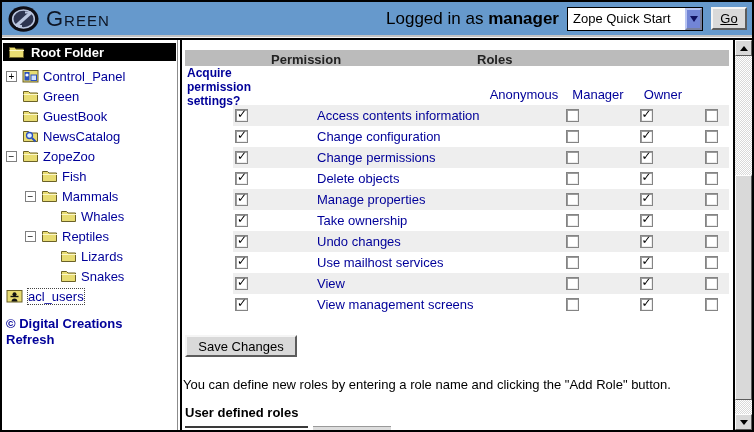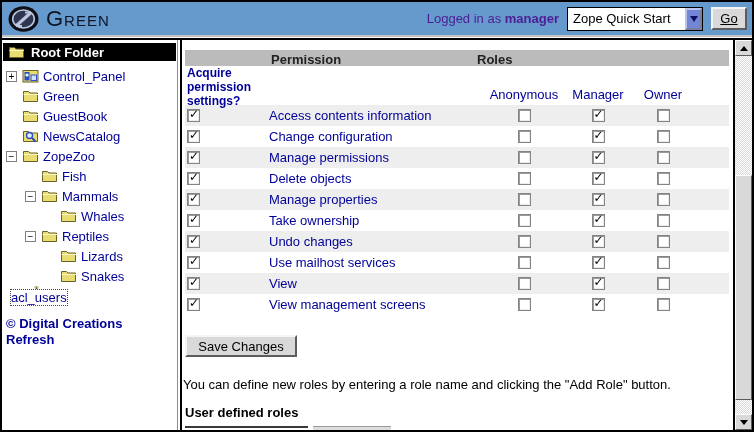--- a/index.html
+++ b/index.html
@@ -6,21 +6,21 @@
   html,body { background:#fff; }
   body { font-family:"Liberation Sans","DejaVu Sans",sans-serif; }
 
   .page { position:relative; width:754px; height:432px; border:2px solid #000; background:#fff; overflow:hidden; }
 
   
   .topbar { height:33px; background:#6699cc; display:flex; align-items:center; padding:0 5px; }
   .logo { display:flex; align-items:center; gap:3px; }
   .logo-word { font-size:22px; font-variant:small-caps; letter-spacing:1px; color:#0d1524; font-weight:500; }
   .topbar-right { margin-left:auto; display:flex; align-items:center; gap:8px; }
-  .login-status { font-size:13px; color:#4c1d95; white-space:nowrap;margin-left:16px; }
+  .login-status { font-size:17px; color:#000000; white-space:nowrap;margin-left:16px; }
   .login-status b { font-weight:bold; }
   .select-box { width:136px; height:24px; background:#fff; border:1px solid #000; display:flex; align-items:center; }
   .select-value { flex:1; font-size:13px; color:#000; padding-left:5px; white-space:nowrap; overflow:hidden; }
   .select-arrow { width:17px; height:100%; background:#7285d6; border:2px outset #b8c4f2; display:flex; align-items:center; justify-content:center; }
   .tri-down-navy { width:0; height:0; border-left:4px solid transparent; border-right:4px solid transparent; border-top:6px solid #101060; }
   .btn3d { background:#d9d9d9; border:2px solid; border-color:#f5f5f5 #5c5c5c #5c5c5c #f5f5f5; color:#000; font-size:13px; font-family:inherit; }
   .go-btn { width:36px; height:23px;text-decoration:underline; }
 
   .separator { height:3px; background:#c3c3c3; border-bottom:1px solid #f5f5f5; }
 
@@ -45,21 +45,21 @@
   
   .tbl { position:absolute; left:3px; top:10px; width:544px; }
   .tbl-header { position:relative; height:16px; background:#bbbbbb; }
   .th-label { position:absolute; top:2px; font-size:13px; font-weight:bold; color:#222; }
   .th-permission { left:86px; }
   .th-roles { left:292px; }
   .acq-row, .prow { display:grid; grid-template-columns:84px 216px 78px 70px 60px; }
   .acq-row { height:39px; align-items:start; padding-top:0; }
   .acquire-link { font-size:12px; font-weight:bold; color:#000099; line-height:14px; width:74px; text-decoration:none; }
   .role-col { align-self:end; justify-self:center; padding-bottom:6px; font-size:13px; color:#000099; text-decoration:none; }
-  .prow { height:21px; align-items:center; }
+  .prow { height:21px; align-items:center;margin-left:48px; }
   .prow.odd { background:#eeeeee; }
   .cell { display:flex; align-items:center; }
   .c1 { padding-left:2px; }
   .c3,.c4,.c5 { justify-content:center; }
   .plink { font-size:13px; color:#000099; text-decoration:none; }
   .cb { position:relative; width:13px; height:13px; background:#fff; border:1px solid #848484; box-shadow:inset 1px 1px 0 #9a9a9a, inset -1px -1px 0 #ececec; }
   .cb[data-checked="true"]::after { content:"✓"; position:absolute; top:-3px; left:1px; font-size:12px; font-weight:bold; color:#000; }
 
   .save-btn { position:absolute; left:3px; top:295px; width:112px; height:22px; }
   .help-text { position:absolute; left:1px; top:337px; font-size:13px; color:#000; white-space:nowrap; }
@@ -217,21 +217,21 @@
 
       <div class="s-item" style="top:226px; left:42px;">
         <span class="slot"></span>
         <svg class="icon" width="17" height="14" viewBox="0 0 17 14">
             <path d="M1.5 4 V2.5 h5 l1.5 1.5 h7.5 V12.5 H1.5 Z" fill="#e8dc72" stroke="#6b6127"></path>
             <path d="M1.5 5.5 h14.5" stroke="#fbf6c8"></path>
           </svg>
         <span class="s-label">Snakes</span>
       </div>
 
-      <div class="s-item" style="top:246px; left:4px;flex-direction:column;">
+      <div class="s-item" style="top:246px; left:4px;">
         <svg class="icon" width="17" height="14" viewBox="0 0 17 14">
             <rect x="1" y="1.5" width="15" height="11.5" fill="#e8dc72" stroke="#6b6127"></rect>
             <circle cx="8.5" cy="5.2" r="2" fill="#111"></circle>
             <path d="M5.5 12.5 c0-4 6-4 6 0 Z" fill="#111"></path>
             <path d="M4.5 7.5 h8" stroke="#111" stroke-width="1.4"></path>
           </svg>
         <span class="s-label dotted">acl_users</span>
       </div>
 
       <div class="s-footer" style="top:276px;">© Digital Creations</div>
@@ -290,21 +290,21 @@
             </span>
           <span class="cell c5">
               <span class="cb" data-checked="false"></span>
             </span>
         </div>
         <div class="prow odd">
           <span class="cell c1">
               <span class="cb" data-checked="true"></span>
             </span>
           <span class="cell c2">
-              <a href="#" class="plink">Manage permissions</a>
+              <a href="#" class="plink">Change permissions</a>
             </span>
           <span class="cell c3">
               <span class="cb" data-checked="false"></span>
             </span>
           <span class="cell c4">
               <span class="cb" data-checked="true"></span>
             </span>
           <span class="cell c5">
               <span class="cb" data-checked="false"></span>
             </span>

